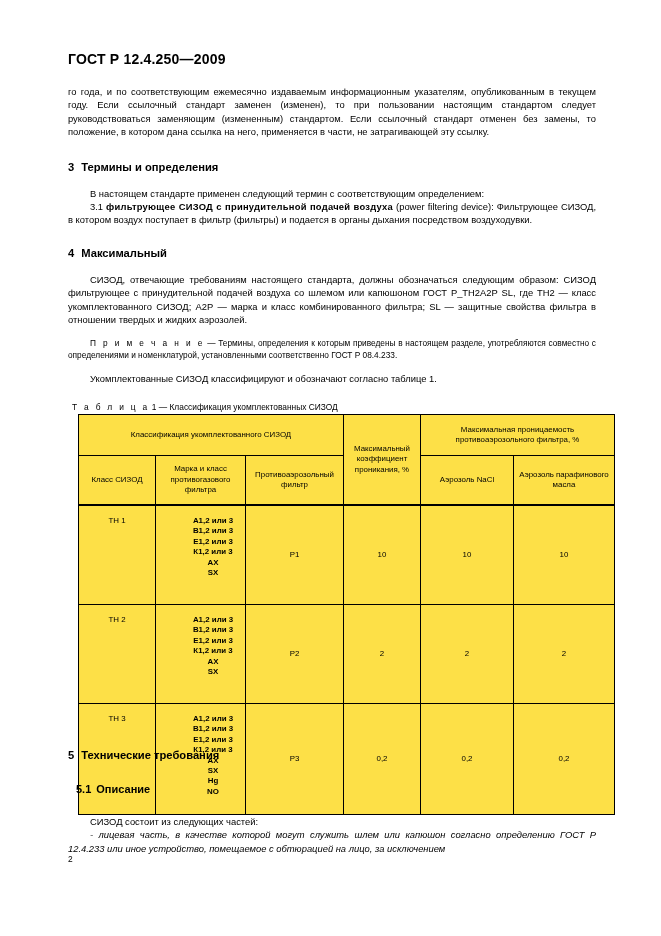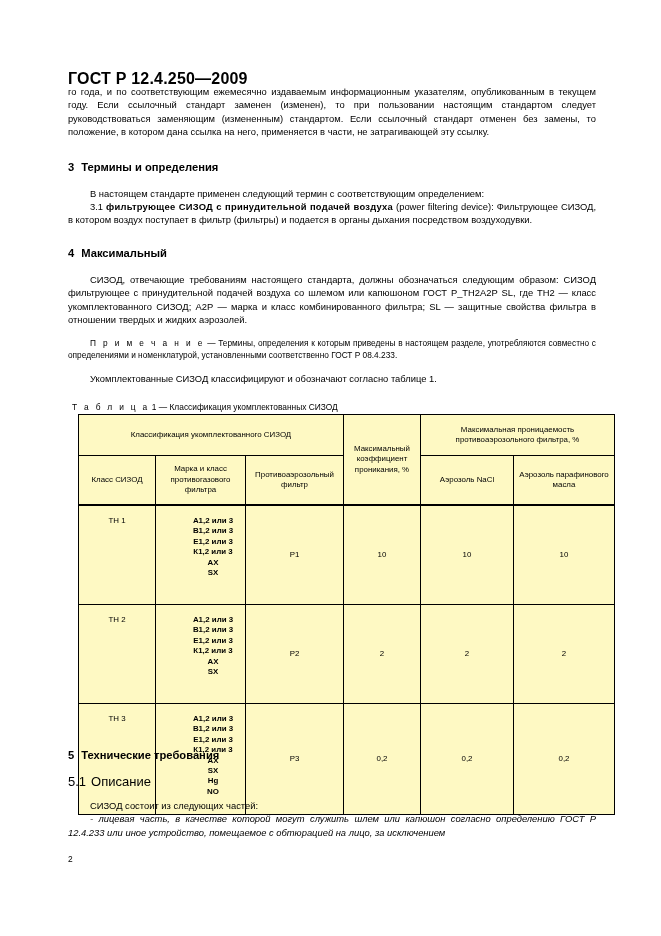--- a/index.html
+++ b/index.html
@@ -16,23 +16,23 @@
     width: 661px;
     height: 936px;
     background: #ffffff;
     overflow: hidden;
     box-sizing: border-box;
   }
 
   
   .doc-header {
     position: absolute;
-    top: 70px;
+    top: 51px;
     left: 68px;
-    font-size: 16px;
+    font-size: 14px;
     font-weight: bold;
     letter-spacing: 0.2px;
   }
 
   
   .content {
     position: absolute;
     top: 85px;
     left: 68px;
     width: 528px;
@@ -53,23 +53,23 @@
 
   .sect {
     font-size: 11.2px;
     font-weight: bold;
     margin: 0;
     line-height: 14px;
   }
   .sect .num { margin-right: 7px; }
 
   .subsect {
-    font-size: 13px;
-    font-weight: normal;
-    margin: 0;
+    font-size: 11px;
+    font-weight: bold;
+    margin: 8px;
     line-height: 13px;
   }
   .subsect .num { margin-right: 5px; }
 
   .sp-intro   { height: 21px; }
   .sp-after-h { height: 13px; }
   .sp-para    { height: 11px; }
   .sp-block   { height: 19px; }
 
   b.term { font-weight: bold; letter-spacing: 0.25px; }
@@ -93,21 +93,21 @@
 
   
   table.gost {
     position: absolute;
     left: 78px;
     top: 414px;
     width: 536px;
     border-collapse: collapse;
     table-layout: fixed;
     font-size: 7.9px;
-    background: #fef9c3;
+    background: #fde047;
   }
   table.gost td, table.gost th {
     border: 1px solid #000;
     padding: 0;
     font-weight: normal;
     vertical-align: middle;
     text-align: center;
     line-height: 10.4px;
   }
   table.gost .hdr-top td { height: 40px; }

